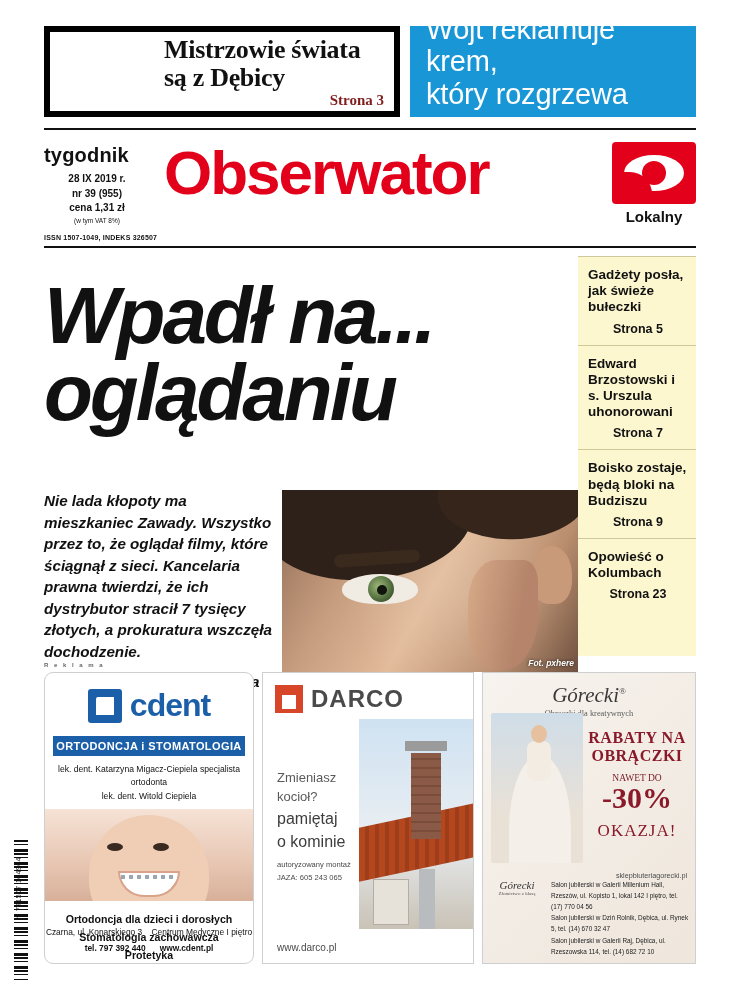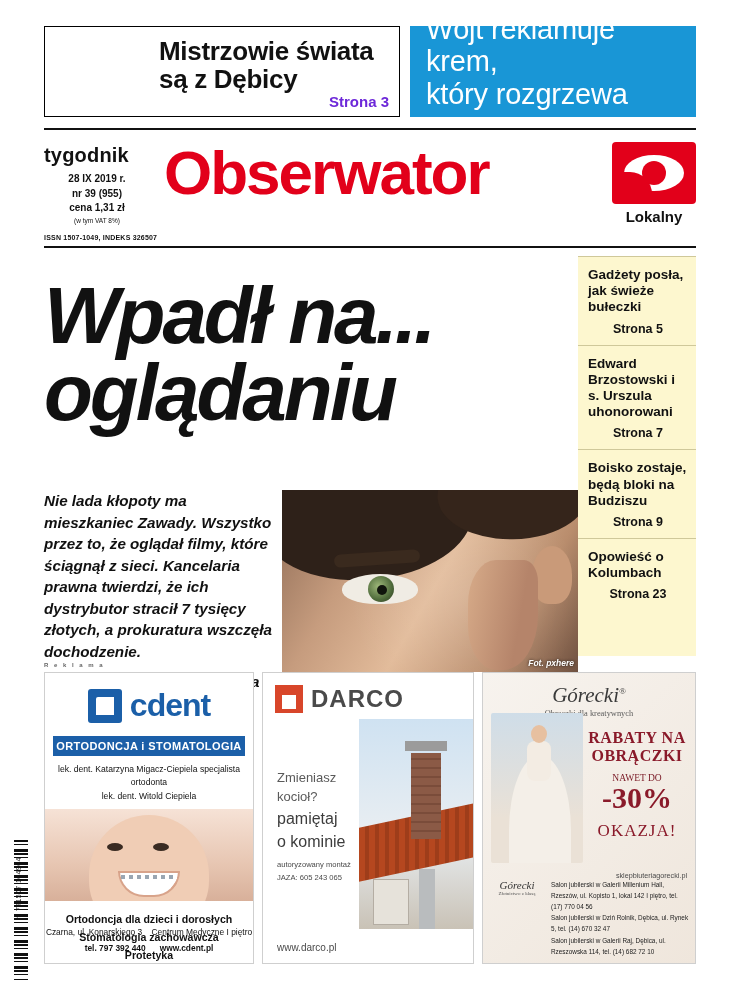--- a/index.html
+++ b/index.html
@@ -20,24 +20,25 @@
   .top-strip {
     position: absolute;
     left: 44px; top: 26px;
     width: 652px; height: 91px;
     display: flex;
     gap: 10px;
   }
   .teaser-left {
     width: 356px; height: 91px;
     background: #ffffff;
-    border: 1px solid #000000;
+    border: 6px solid #000000;
     display: flex;
-    align-items: flex-end;
+    align-items: center;
     overflow: hidden;
+    font-family: Liberation Serif, serif;
   }
   .teaser-photo {
     width: 102px;
     background: linear-gradient(165deg,#f0e9e2 0%, #ded2c6 45%, #c9bcae 100%);
     position: relative;
     overflow: hidden;
   }
   
   .ath {
     position: absolute;
@@ -90,21 +91,21 @@
     font-weight: bold;
     font-size: 26px;
     line-height: 1.08;
     color: #111;
     letter-spacing: -0.3px;
   }
   .teaser-left-text .page-ref {
     text-align: right;
     font-weight: bold;
     font-size: 15px;
-    color: #6d28d9;
+    color: #7f1d1d;
   }
   .teaser-right {
     flex: 1; height: 91px;
     background: #1996d6;
     color: #ffffff;
     padding: 9px 14px 6px 16px;
     display: flex;
     flex-direction: column;
     justify-content: center;
   }
@@ -347,21 +348,21 @@
     width: 652px; height: 292px;
     display: flex;
     gap: 8px;
   }
   .ad {
     border: 1px solid #cfcfcf;
     background: #ffffff;
     position: relative;
     overflow: hidden;
   }
-  .ad-cdent { width: 210px; }
+  .ad-cdent { width: 210px; border-radius: 9px; }
   .ad-darco { width: 212px; }
   .ad-gorecki { flex: 1; }
 
   
   .cdent-top {
     padding: 14px 10px 6px 10px;
     display: flex;
     align-items: center;
     justify-content: center;
     gap: 8px;

